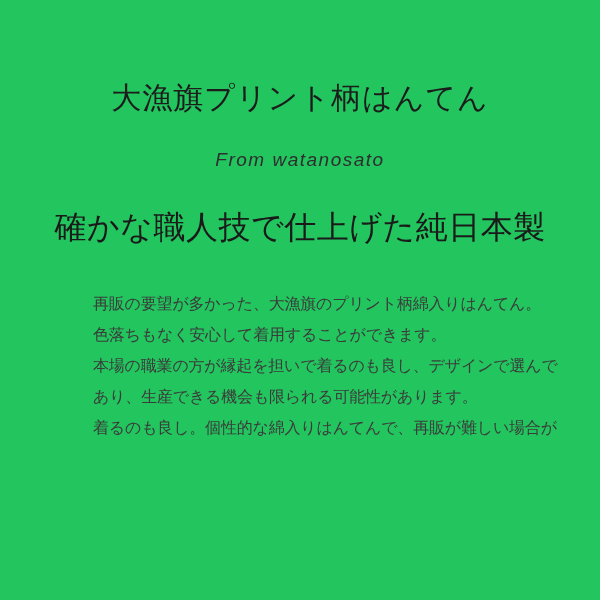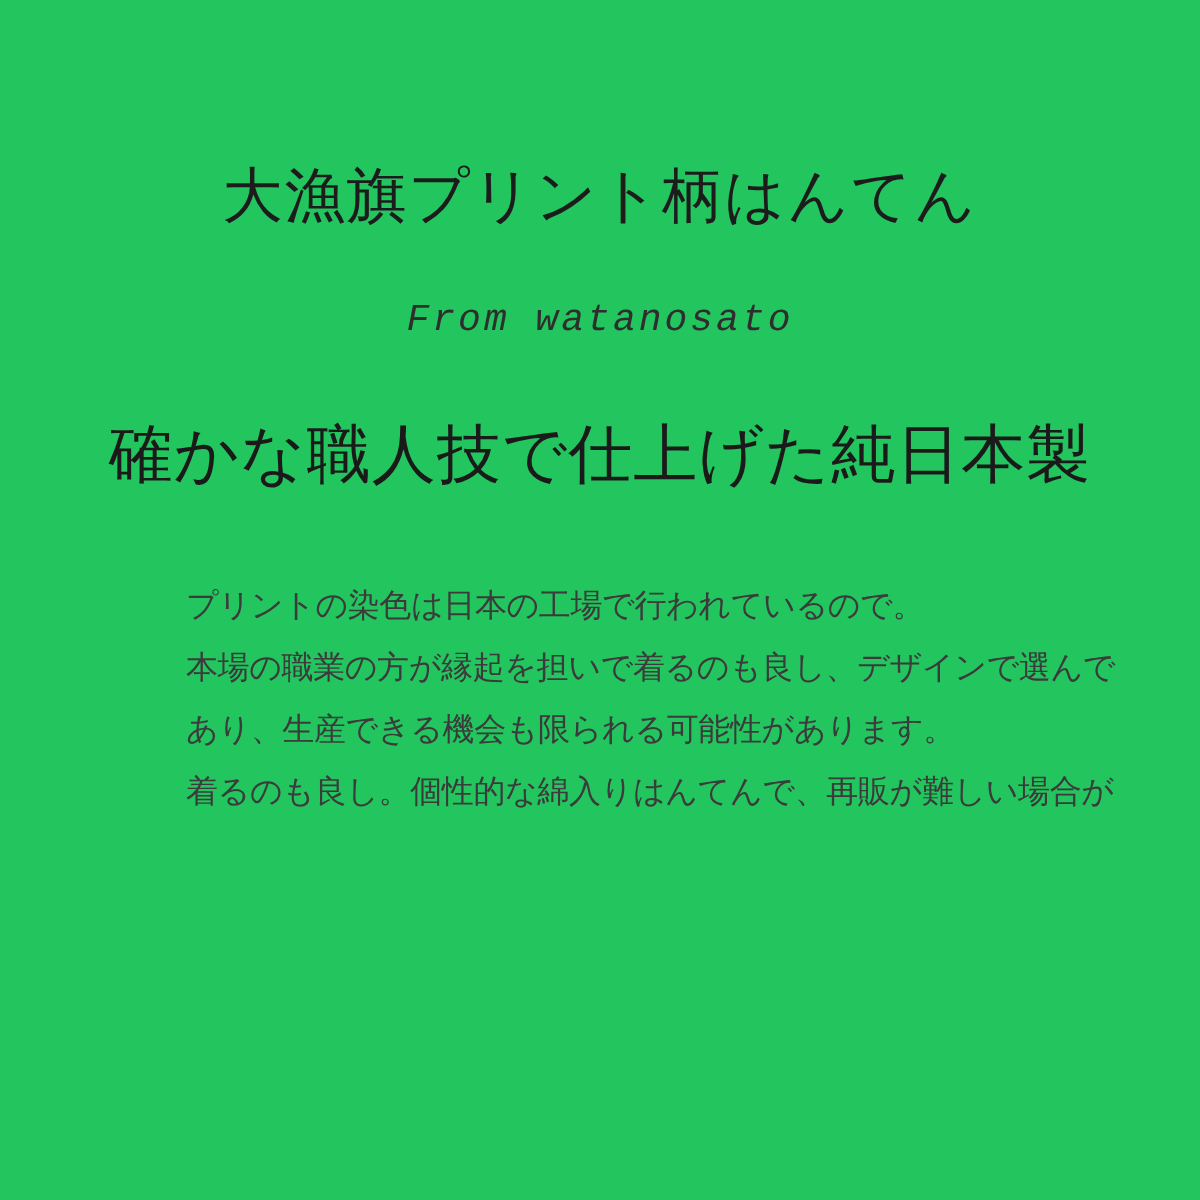--- a/index.html
+++ b/index.html
@@ -27,21 +27,21 @@
     letter-spacing: 1px;
     color: #1c1c1c;
     white-space: nowrap;
   }
   .brand-signature {
     position: absolute;
     top: 149px;
     left: 0;
     width: 100%;
     text-align: center;
-    font-family: Liberation Mono, monospace;
+    font-family: Liberation Sans, sans-serif;
     font-style: italic;
     font-size: 19px;
     letter-spacing: 1.5px;
     color: #2e2e2e;
     white-space: nowrap;
   }
   .section-heading {
     position: absolute;
     top: 206px;
     left: 0;
@@ -74,19 +74,20 @@
 
 <div class="canvas">
 
   <div class="product-title">大漁旗プリント柄はんてん</div>
 
   <div class="brand-signature">From watanosato</div>
 
   <div class="section-heading">確かな職人技で仕上げた純日本製</div>
 
   <div class="product-description">
-    <div class="description-line">プリントの染色は日本の工場で行われているので。</div>
+    <div class="description-line">再販の要望が多かった、大漁旗のプリント柄綿入りはんてん。</div>
+    <div class="description-line">色落ちもなく安心して着用することができます。</div>
     <div class="description-line">本場の職業の方が縁起を担いで着るのも良し、デザインで選んで</div>
     <div class="description-line">あり、生産できる機会も限られる可能性があります。</div>
     <div class="description-line">着るのも良し。個性的な綿入りはんてんで、再販が難しい場合が</div>
   </div>
 
 </div>
 
 </body></html>

